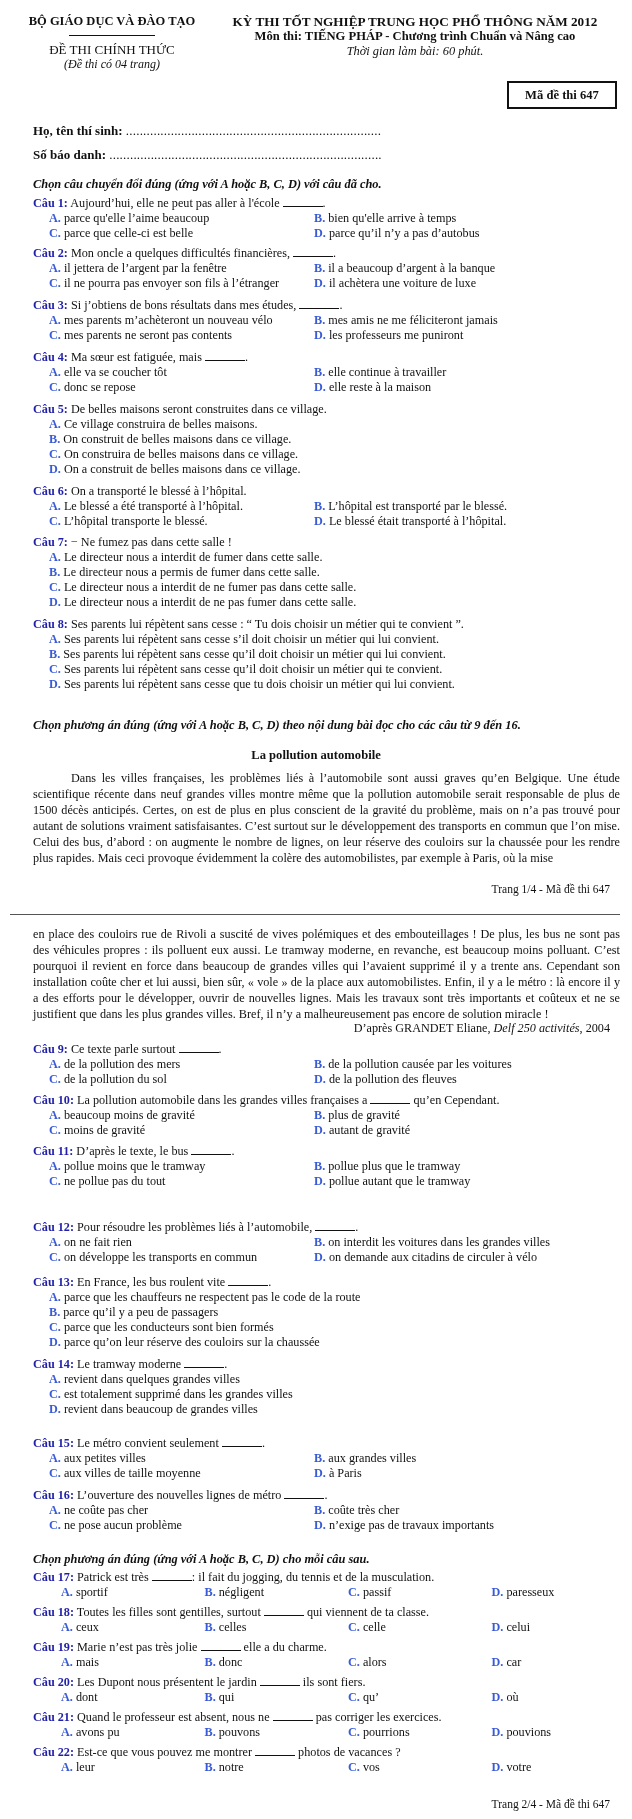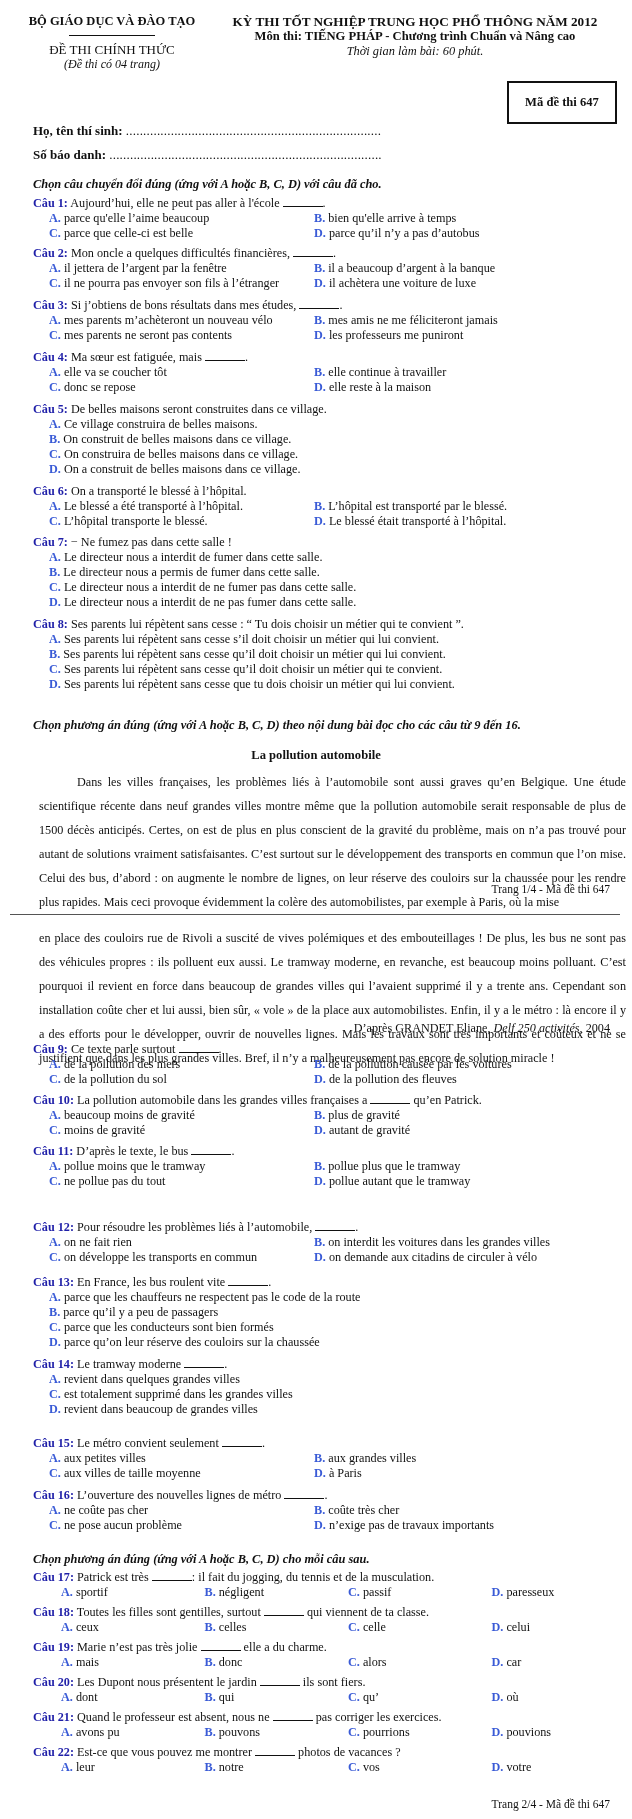--- a/index.html
+++ b/index.html
@@ -22,21 +22,21 @@
     .hdr-left { position: absolute; left: 22px; top: 14px; width: 180px; text-align: center; }
     .hdr-left .ministry { font-weight: bold; font-size: 12.5px; }
     .hdr-left .rule { width: 86px; height: 1px; background: #111; margin: 6px auto 6px; }
     .hdr-left .official { font-size: 13px; }
     .hdr-left .pages { font-style: italic; font-size: 12px; }
     .hdr-right { position: absolute; left: 210px; top: 14px; width: 410px; text-align: center; }
     .hdr-right .exam { font-weight: bold; font-size: 13.2px; }
     .hdr-right .subject { font-weight: bold; font-size: 12.6px; }
     .hdr-right .time { font-style: italic; font-size: 12.4px; }
     .code-box {
-      position: absolute; left: 507px; top: 81px; width: 110px; height: 43px;
+      position: absolute; left: 507px; top: 81px; width: 110px; height: 28px;
       border: 2px solid #111; font-weight: bold; font-size: 12.6px;
       display: flex; align-items: center; justify-content: center;
     }
 
     .field { position: absolute; left: 33px; font-weight: bold; font-size: 13px; }
     .field .dots { font-weight: normal; letter-spacing: 0.2px; }
 
     .instr { position: absolute; left: 33px; font-style: italic; font-weight: bold; font-size: 12.4px; }
 
     .q { position: absolute; left: 33px; width: 590px; }
@@ -45,22 +45,22 @@
     .opts { padding-left: 16px; }
     .opt-row { display: flex; white-space: nowrap; }
     .opt { white-space: nowrap; }
     .opt .letter { color: #3a5bd6; font-weight: bold; }
     .two .opt { width: 265px; }
     .four .opt { width: 133px; margin-left: 12px; }
     .blank { display: inline-block; width: 40px; border-bottom: 1px solid #111; height: 11px; vertical-align: baseline; }
 
     .passage-title { position: absolute; left: 0; width: 632px; text-align: center; font-weight: bold; font-size: 12.6px; }
     .passage {
-      position: absolute; left: 39px; width: 587px; text-align: justify;
-      font-size: 12.2px; line-height: 24px;
+      position: absolute; left: 33px; width: 587px; text-align: justify;
+      font-size: 12.2px; line-height: 16px;
     }
     .passage p { text-indent: 38px; }
     .passage p.cont { text-indent: 0; }
     .source { position: absolute; right: 22px; font-size: 12.2px; }
     .source em { font-style: italic; }
     .footer { position: absolute; right: 22px; font-size: 11.5px; }
     .page-sep { position: absolute; left: 10px; width: 610px; height: 1px; background: #555; top: 914px; }
   </style>
 </head>
 <body>
@@ -248,21 +248,21 @@
           <span class="opt"><span class="letter">B.</span> <span>de la pollution causée par les voitures</span></span>
         </div>
       <div class="opt-row">
           <span class="opt"><span class="letter">C.</span> <span>de la pollution du sol</span></span>
           <span class="opt"><span class="letter">D.</span> <span>de la pollution des fleuves</span></span>
         </div>
     </div>
   </div>
 
   <div class="q" style="top:173px;">
-    <div class="stem"><span class="label">Câu 10:</span> <span> La pollution automobile dans les grandes villes françaises a</span> <span class="blank"></span><span> qu’en Patrick.</span></div>
+    <div class="stem"><span class="label">Câu 10:</span> <span> La pollution automobile dans les grandes villes françaises a</span> <span class="blank"></span><span> qu’en Cependant.</span></div>
     <div class="opts two">
       <div class="opt-row">
           <span class="opt"><span class="letter">A.</span> <span>beaucoup moins de gravité</span></span>
           <span class="opt"><span class="letter">B.</span> <span>plus de gravité</span></span>
         </div>
       <div class="opt-row">
           <span class="opt"><span class="letter">C.</span> <span>moins de gravité</span></span>
           <span class="opt"><span class="letter">D.</span> <span>autant de gravité</span></span>
         </div>
     </div>

